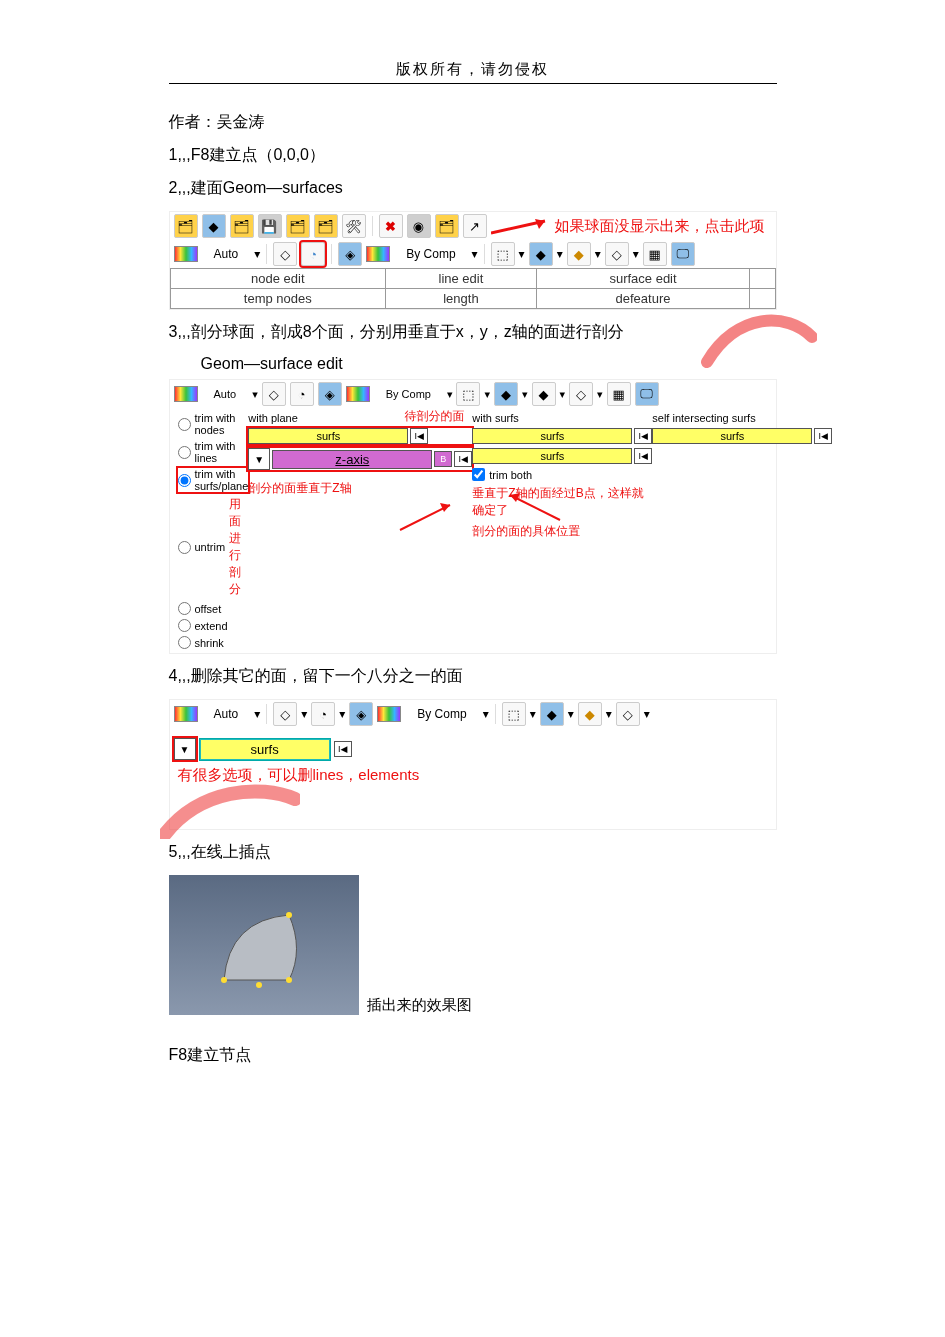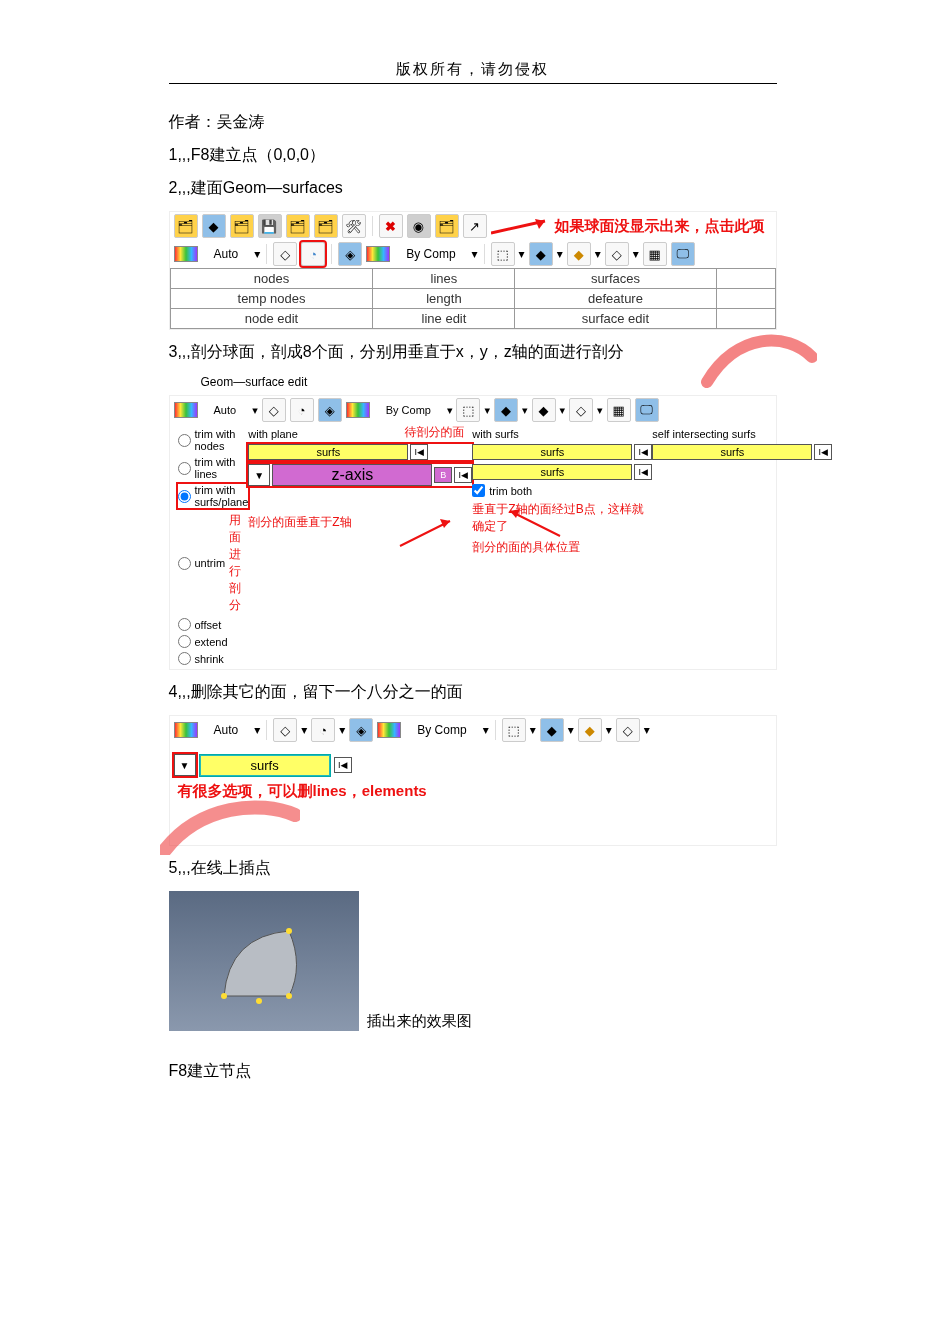--- a/index.html
+++ b/index.html
@@ -1,39 +1,39 @@
 <!DOCTYPE html>
 <html><head>
 <meta charset="utf-8">
 <style>
   body{margin:0;background:#fff;font-family:"Microsoft YaHei","SimSun",Arial,sans-serif;font-size:15px;color:#000;}
   .page{width:868px;margin:0 auto;padding:60px 130px 60px 130px;box-sizing:border-box;}
   .hdr{text-align:center;font-size:15px;letter-spacing:2px;padding-bottom:4px;border-bottom:1px solid #000;margin-bottom:28px;}
   .para{margin:12px 0;font-size:16px;}
-  .indent{padding-left:32px;font-size:12px;}
+  .indent{padding-left:32px;font-size:16px;}
   
   .panel{background:#fff;border:1px solid #eee;margin:6px 0;font-size:12px;}
   .tb-row{display:flex;align-items:center;gap:4px;padding:2px 4px;}
   .ico{width:22px;height:22px;display:inline-flex;align-items:center;justify-content:center;border:1px solid #ccc;border-radius:2px;background:#f8f8f8;font-size:13px;}
   .ico-y{background:#ffd24a;}
   .ico-b{background:#8fbfe8;}
   .ico-g{background:#cfcfcf;}
   .sep{width:1px;height:20px;background:#ddd;margin:0 2px;}
   .auto{display:flex;align-items:center;gap:16px;}
   .auto .sw{width:22px;height:14px;background:linear-gradient(90deg,#ff3030,#ffe63a,#39c13a,#36b6ff,#9a36ff);border:1px solid #888;}
-  .red-note{color:#e11;font-size:15px;font-weight:700;}
+  .red-note{color:#e11;font-size:15px;font-weight:400;}
   .red-small{color:#e11;font-size:12px;}
   .tbl{width:100%;border-collapse:collapse;font-size:13px;color:#333;}
   .tbl td{border:1px solid #999;text-align:center;padding:2px 4px;background:#fff;}
   .rowopts{display:flex;padding:4px 8px;font-size:11px;align-items:flex-start;}
   .col{display:flex;flex-direction:column;gap:4px;}
   .radio{display:flex;align-items:center;gap:4px;font-size:11px;}
   .radio input{margin:0;}
   .yellowbtn{background:#ffff66;border:1px solid #555;padding:1px 24px;font-size:11px;min-width:110px;text-align:center;display:inline-block;}
-  .pinkbtn{background:#d16ad1;border:1px solid #555;padding:1px 24px;font-size:16px;min-width:110px;text-align:center;display:inline-block;}
+  .pinkbtn{background:#d16ad1;border:1px solid #555;padding:1px 24px;font-size:13px;min-width:110px;text-align:center;display:inline-block;text-decoration:underline;}
   .playico{width:16px;height:14px;border:1px solid #555;display:inline-flex;align-items:center;justify-content:center;font-size:9px;background:#fff;}
   .btnrow{display:flex;align-items:center;gap:2px;}
   .highlight-red{outline:2px solid #e11;}
   .watermark{position:relative;}
   
   .surfs-wide{background:#ffff66;border:1px solid #2bb;outline:1px solid #0aa;padding:2px 50px;font-size:13px;display:inline-block;}
   .dd{width:20px;height:20px;border:1px solid #555;display:inline-flex;align-items:center;justify-content:center;background:#fff;font-size:10px;}
   
   .effect{width:190px;height:140px;background:linear-gradient(#5a6a82,#8a98ad);display:inline-flex;align-items:center;justify-content:center;vertical-align:bottom;}
   .effect svg{display:block;}
@@ -92,36 +92,30 @@
       <span class="sep"></span>
       <span class="ico">⬚</span>▾
       <span class="ico ico-b">◆</span>▾
       <span class="ico" style="color:#c80">◆</span>▾
       <span class="ico">◇</span>▾
       <span class="ico">▦</span>
       <span class="ico ico-b">🖵</span>
     </div>
     <table class="tbl">
       <tbody>
-          <tr>
-        <td>nodes</td>
-        <td>lines</td>
-        <td>surfaces</td>
-        <td style="width:50px"></td>
+      <tr>
+        <td>node edit</td>
+        <td>line edit</td>
+        <td>surface edit</td>
+        <td></td>
       </tr>
       <tr>
         <td>temp nodes</td>
         <td>length</td>
         <td>defeature</td>
-        <td></td>
-      </tr>
-      <tr>
-        <td>node edit</td>
-        <td>line edit</td>
-        <td>surface edit</td>
         <td></td>
       </tr>
     </tbody>
       </table>
   </div>
 
   <div class="para watermark">
     <span>3,,,剖分球面，剖成8个面，分别用垂直于x，y，z轴的面进行剖分</span>
     <svg width="120" height="70" style="position:absolute;right:-40px;top:-20px;opacity:.6">
       <path d="M10,60 C40,10 90,10 115,35" stroke="#e33" stroke-width="12" fill="none" stroke-linecap="round"></path>
@@ -181,21 +175,21 @@
         <div class="btnrow highlight-red">
           <span class="yellowbtn">surfs</span>
           <span class="playico">I◀</span>
         </div>
         <div class="btnrow highlight-red">
           <span class="dd">▼</span>
           <span class="pinkbtn">z-axis</span>
           <span class="playico" style="background:#d16ad1;color:#fff">B</span>
           <span class="playico">I◀</span>
         </div>
-        <div class="red-small" style="margin-top:24px">剖分的面垂直于Z轴</div>
+        <div class="red-small" style="margin-top:6px">剖分的面垂直于Z轴</div>
       </div>
       <div class="col">
         <span>with surfs</span>
         <div class="btnrow">
             <span class="yellowbtn">surfs</span>
             <span class="playico">I◀</span>
           </div>
         <div class="btnrow">
             <span class="yellowbtn">surfs</span>
             <span class="playico">I◀</span>

